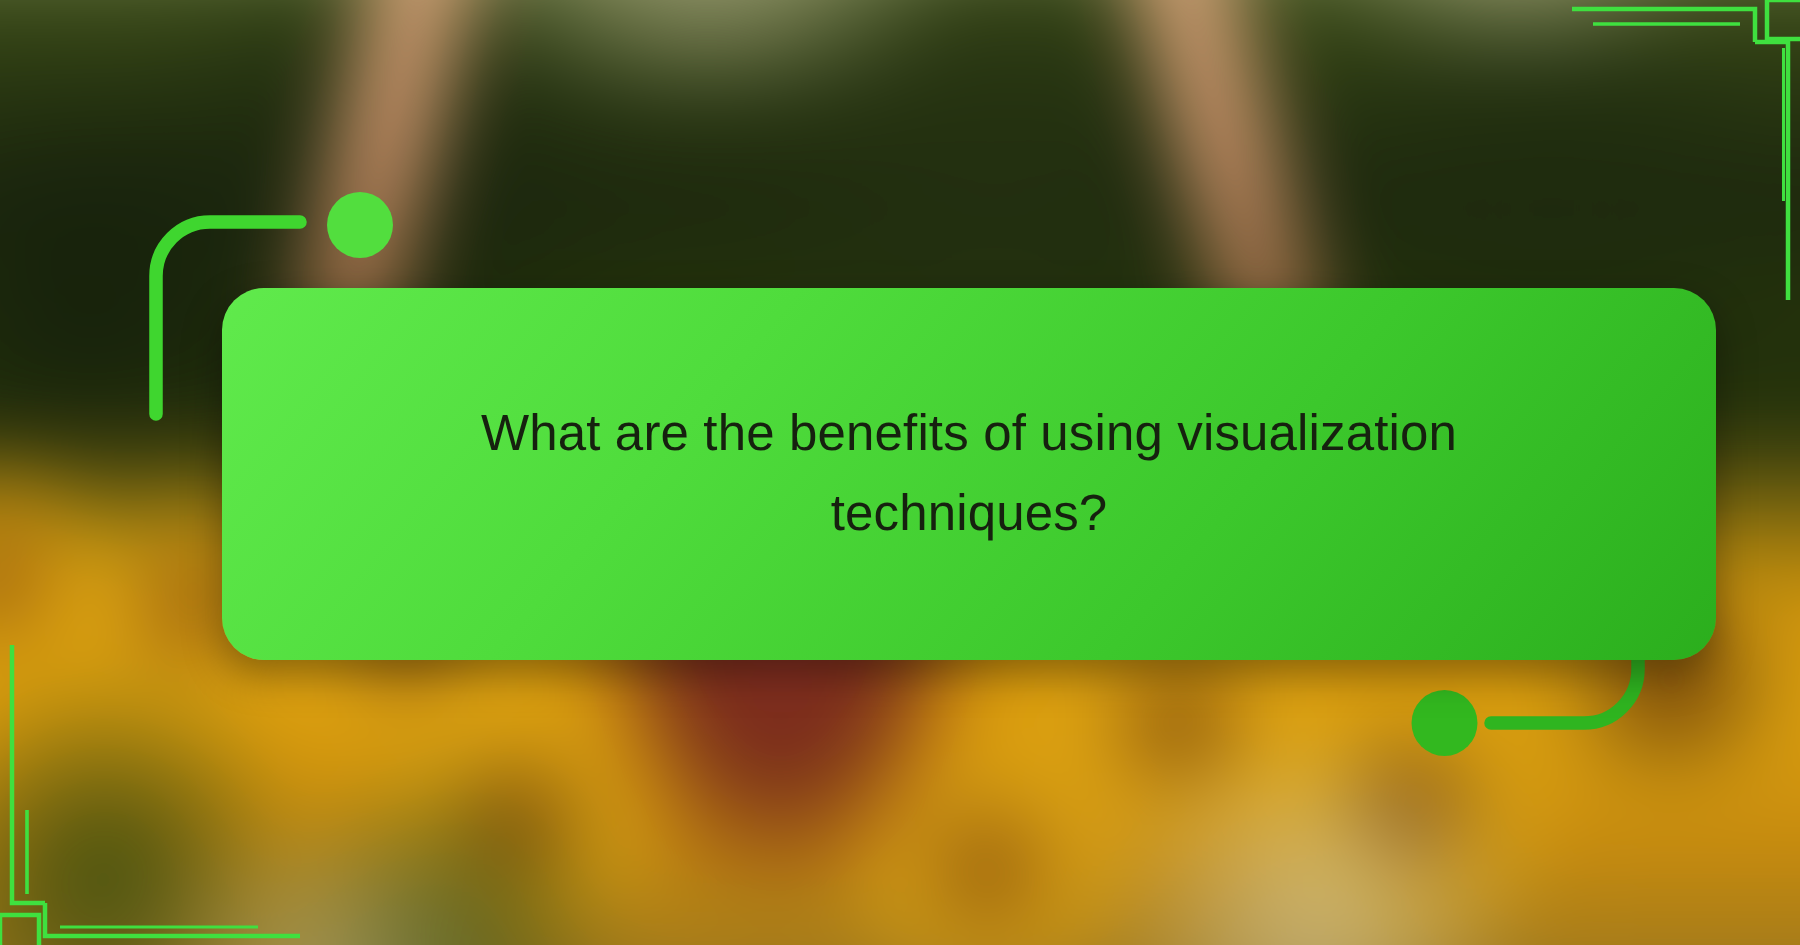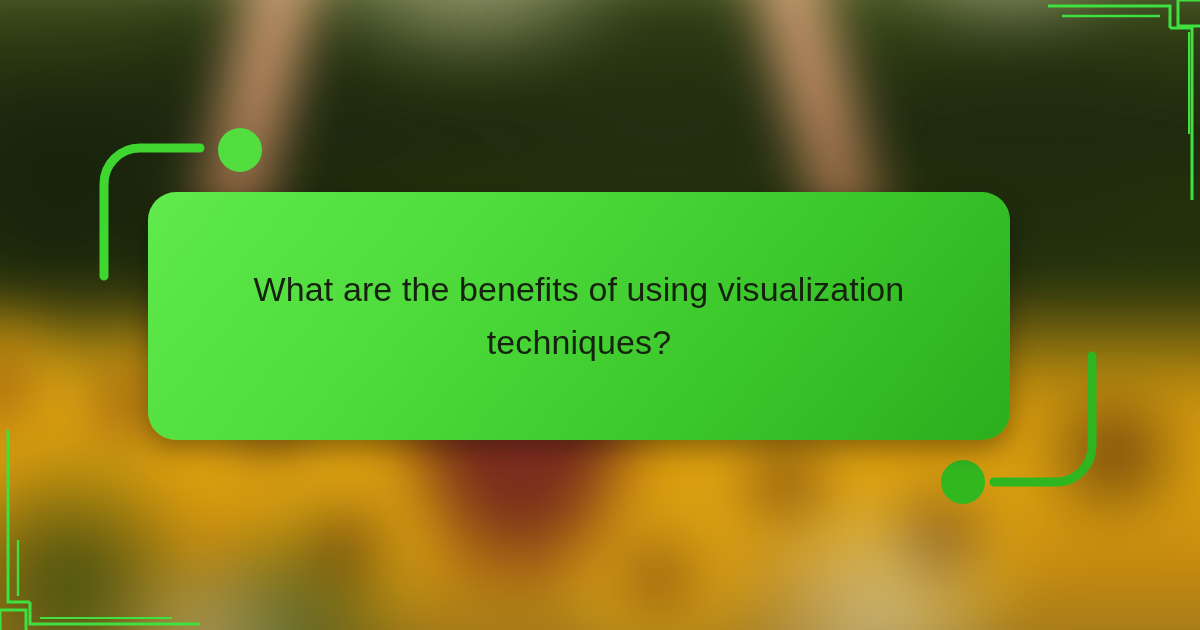--- a/index.html
+++ b/index.html
@@ -98,21 +98,21 @@
   
   .dot {
     position:absolute;
     border-radius:50%;
   }
 
   
   .card {
     position:absolute;
     left:148px; top:192px;
-    width:862px; height:248px;
+    width:996px; height:248px;
     border-radius:28px;
     background:linear-gradient(130deg, #60ea4c 0%, #4fdc3c 32%, #3cc82c 66%, #2bae1d 100%);
     box-shadow:0 10px 26px rgba(0,0,0,0.35);
     display:flex;
     align-items:center;
     justify-content:center;
     padding:28px 64px;
   }
   .card-text {
     font-size:34px;

